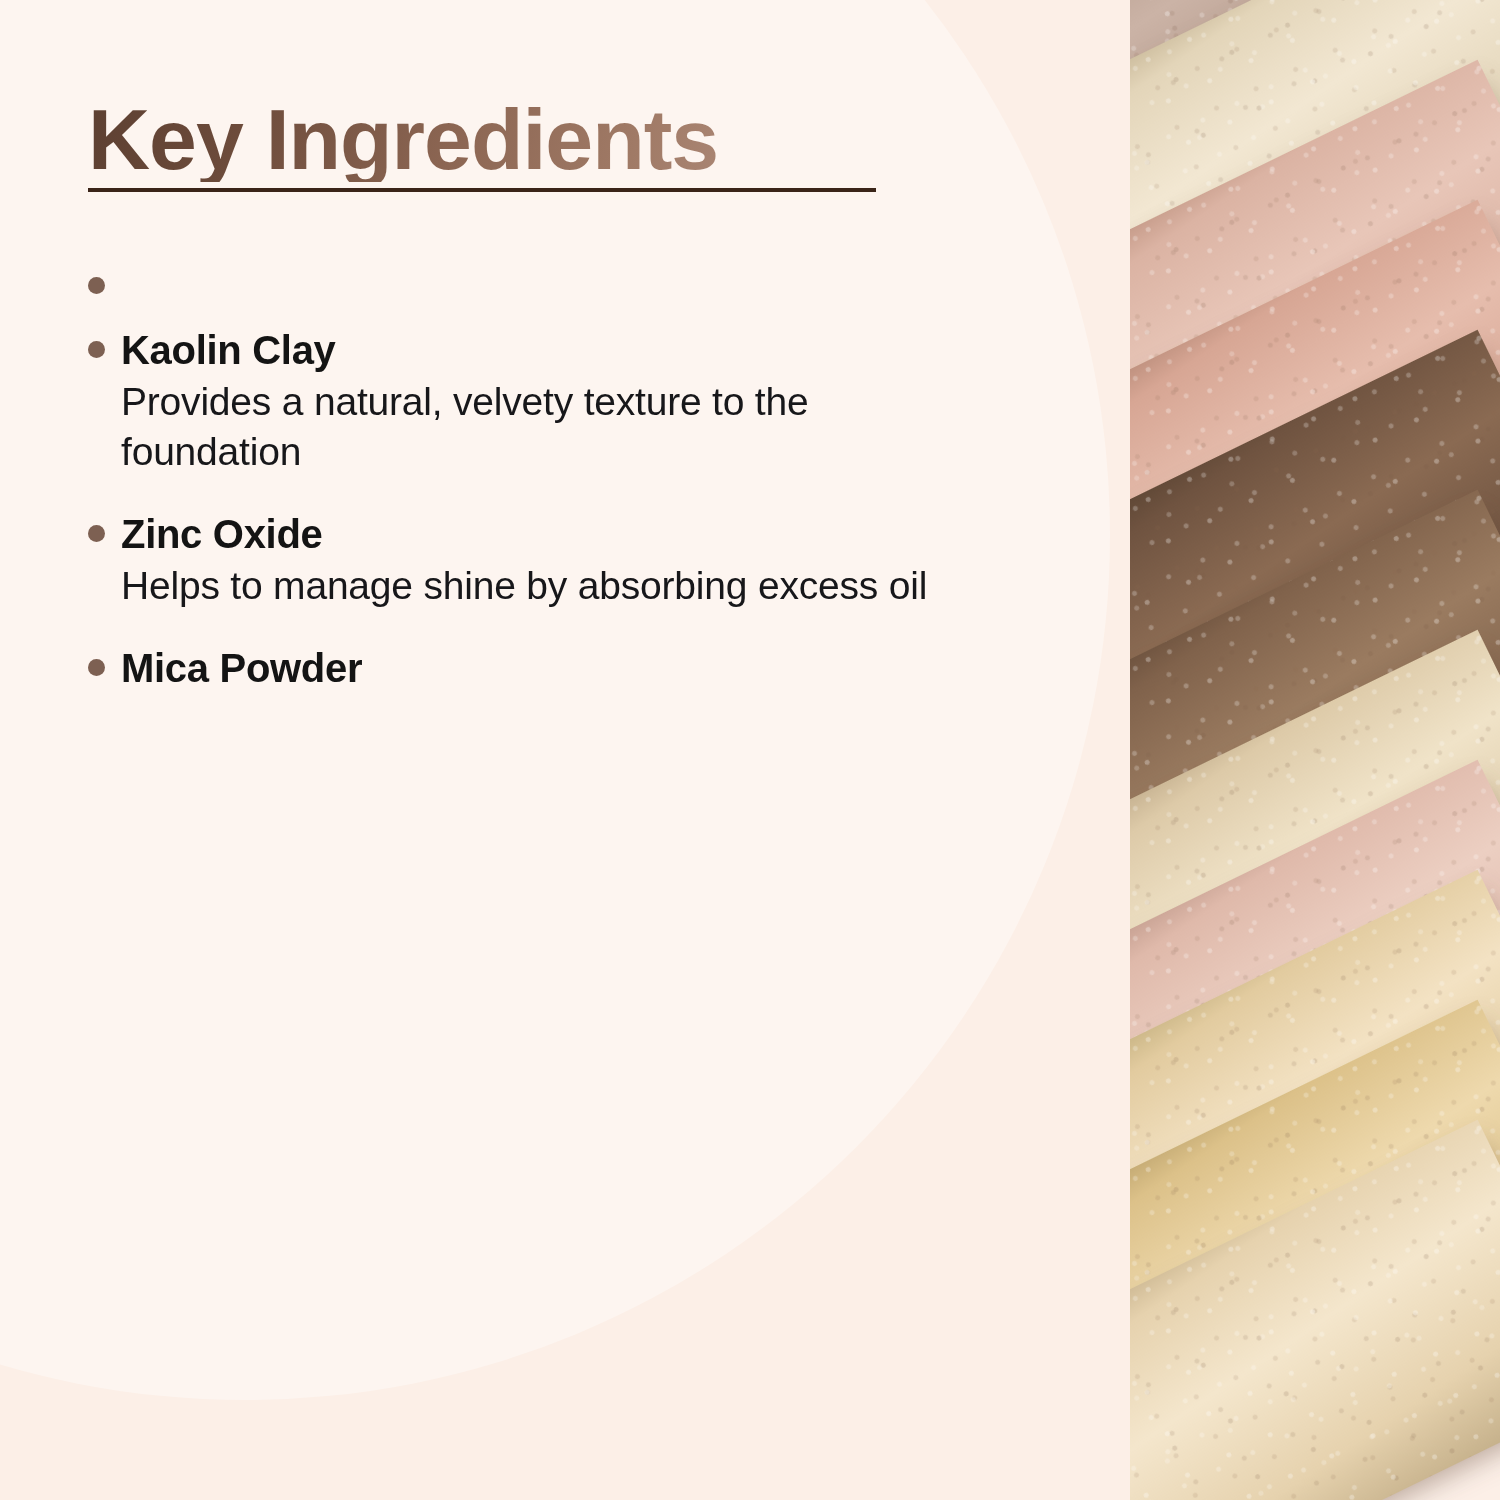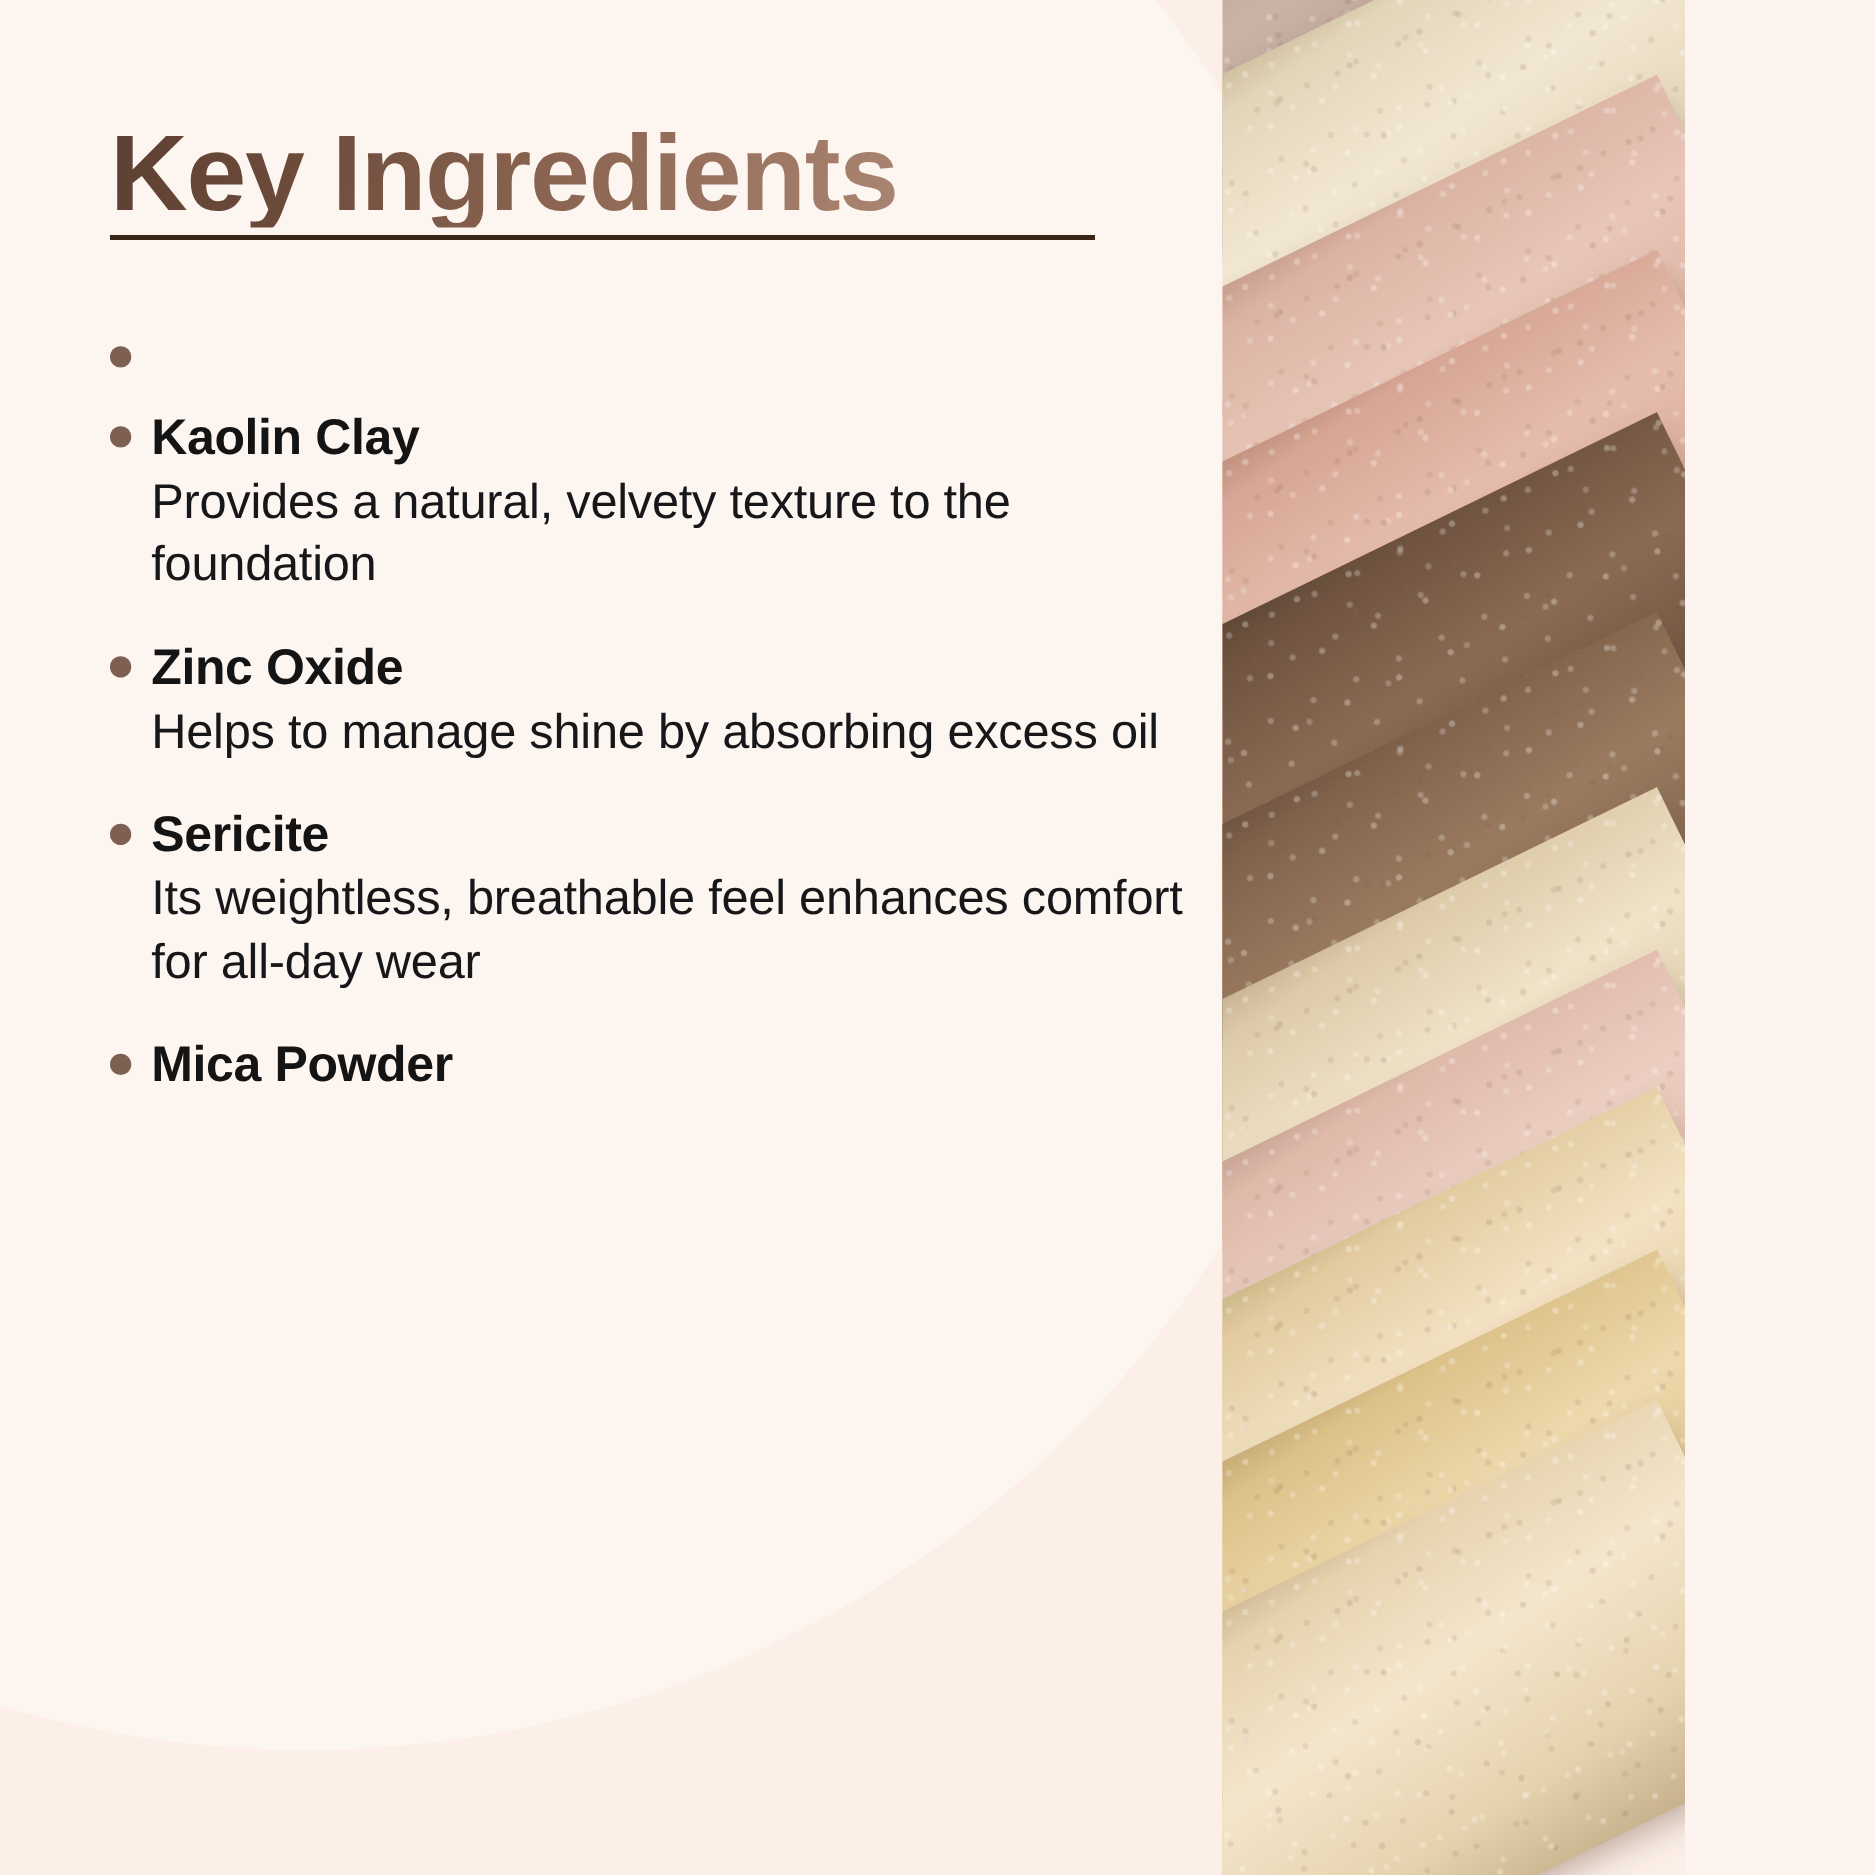--- a/index.html
+++ b/index.html
@@ -9,21 +9,21 @@
   body {
     width: 1500px;
     height: 1500px;
     overflow: hidden;
     font-family: "Liberation Sans", sans-serif;
     background: #fdf4ef;
   }
 
   #page {
     position: relative;
-    width: 1348px;
+    width: 1500px;
     height: 1500px;
     background: #ec4899;
     overflow: hidden;
   }
 
   
   .bg-outer {
     position: absolute;
     inset: 0;
     background: #fcefe7;
@@ -207,27 +207,20 @@
       </div>
 
       <div class="item">
         <div class="item-head">
           <span class="bullet"></span>
           <span class="item-name">Zinc Oxide</span>
         </div>
         <div class="item-desc">Helps to manage shine by absorbing excess oil</div>
       </div>
 
-      <div class="item">
-        <div class="item-head">
-          <span class="bullet"></span>
-          <span class="item-name">Sericite</span>
-        </div>
-        <div class="item-desc">Its weightless, breathable feel enhances comfort for all-day wear</div>
-      </div>
 
       <div class="item">
         <div class="item-head">
           <span class="bullet"></span>
           <span class="item-name">Mica Powder</span>
         </div>
       </div>
 
     </div>
   </div>

